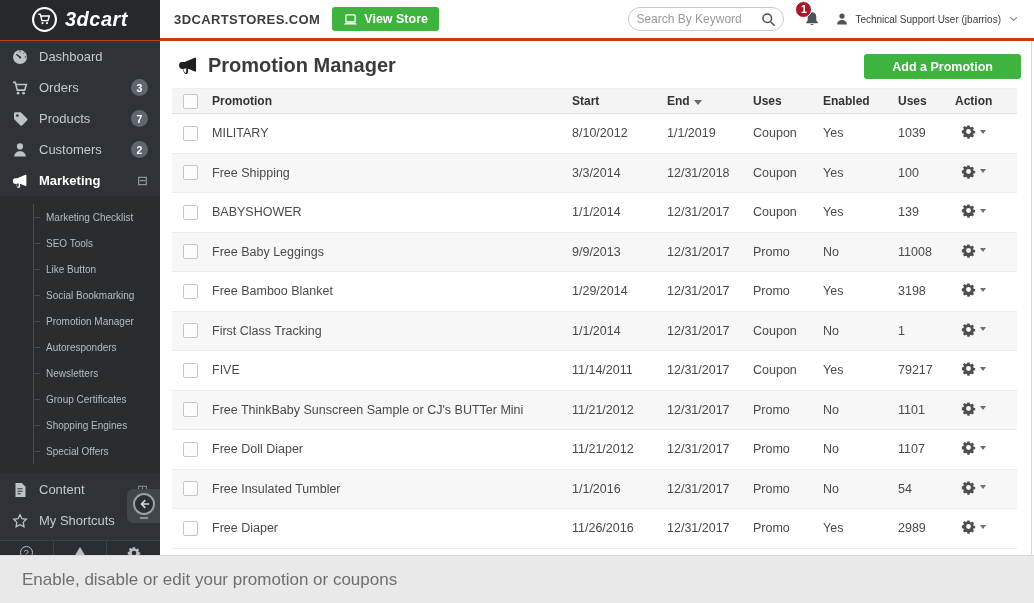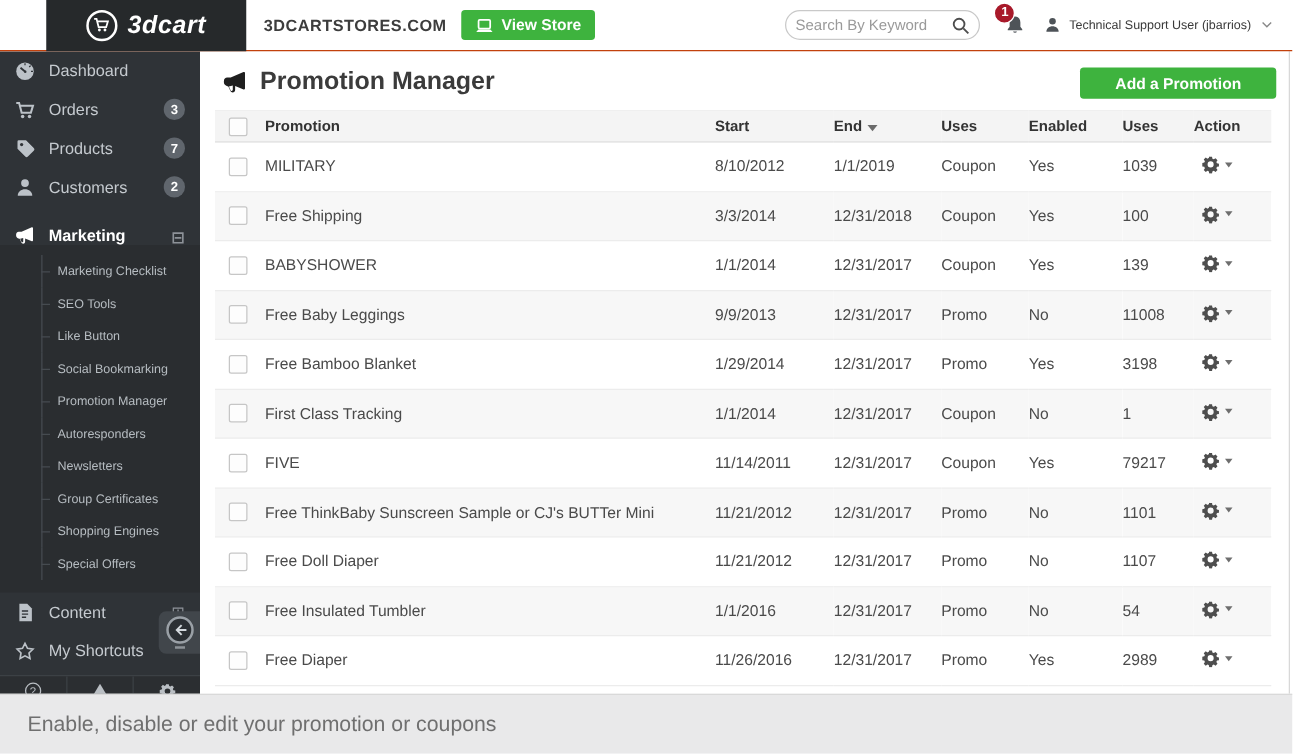--- a/index.html
+++ b/index.html
@@ -6,21 +6,21 @@
   html,body { width:1034px; height:603px; }
   body {
     font-family:"Liberation Sans","DejaVu Sans",sans-serif;
     position:relative; overflow:hidden; background:#fff;
     color:#444; font-size:13px;
   }
   .right-edge { position:absolute; top:0; right:2px; bottom:48px; width:1px; background:#d8d8d8; }
 
   
   .topbar { position:absolute; top:0; left:0; width:1034px; height:41px; background:#fff;
-            border-bottom:1px solid #c2410c; display:flex; align-items:center; z-index:10;padding-left:37px; }
+            border-bottom:3px solid #c2410c; display:flex; align-items:center; z-index:10; }
   .logo-block { width:160px; height:41px; background:#26292b; display:flex; align-items:center;
                 justify-content:center; gap:8px; flex:none; cursor:pointer; }
   .logo-ring { width:25px; height:25px; border:2px solid #fff; border-radius:50%;
                display:flex; align-items:center; justify-content:center; color:#fff; }
   .logo-text { color:#fff; font-size:20px; font-weight:bold; font-style:italic; letter-spacing:.5px; }
   .store-name { margin-left:14px; font-weight:bold; font-size:13px; color:#3d3d3d; letter-spacing:.4px; }
   .view-store { margin-left:12px; background:#3eb33e; color:#fff; font-weight:bold; font-size:12.5px;
                 border:none; border-radius:3px; height:24px; padding:0 11px; display:flex;
                 align-items:center; gap:6px; cursor:pointer; }
   .topbar-right { margin-left:auto; display:flex; align-items:center; margin-right:16px; }
@@ -42,21 +42,21 @@
   
   .sidebar { position:absolute; top:41px; left:0; width:160px; height:514px; background:#2f3337; }
   .side-item { height:31px; display:flex; align-items:center; padding:0 12px; gap:11px;
                color:#c5cacf; font-size:13px; cursor:pointer; }
   .side-item .icon { width:16px; height:16px; flex:none; display:flex; color:#bcc2c8; }
   .side-item .label { flex:1; white-space:nowrap; }
   .side-item .badge { background:#60666d; color:#fff; font-size:10.5px; min-width:17px; height:17px;
                       border-radius:9px; display:flex; align-items:center; justify-content:center;
                       padding:0 4px; font-weight:bold; }
   .side-item .expander { color:#8d9298; font-size:13px; line-height:1; }
-  .side-item.active { color:#fff; font-weight:bold;align-items:flex-end; }
+  .side-item.active { color:#fff; font-weight:bold; }
   .side-item.active .icon { color:#fff; }
   .submenu { background:#2a2d30; padding:8px 0 10px; }
   .submenu-item { position:relative; height:26px; display:flex; align-items:center;
                   padding-left:46px; color:#b6bcc1; font-size:10px; cursor:pointer; white-space:nowrap; }
   .submenu-item::before { content:""; position:absolute; left:33px; top:0; bottom:0; width:1px; background:#464b50; }
   .submenu-item::after { content:""; position:absolute; left:33px; top:50%; width:7px; height:1px; background:#464b50; }
   .collapse-tab { position:absolute; right:0; top:448px; width:33px; height:34px; background:#41464b;
                   border-radius:6px 0 0 6px; display:flex; flex-direction:column; align-items:center;
                   justify-content:center; z-index:5; cursor:pointer; }
   .collapse-circle { width:22px; height:22px; border-radius:50%; border:2px solid #9aa0a6;

